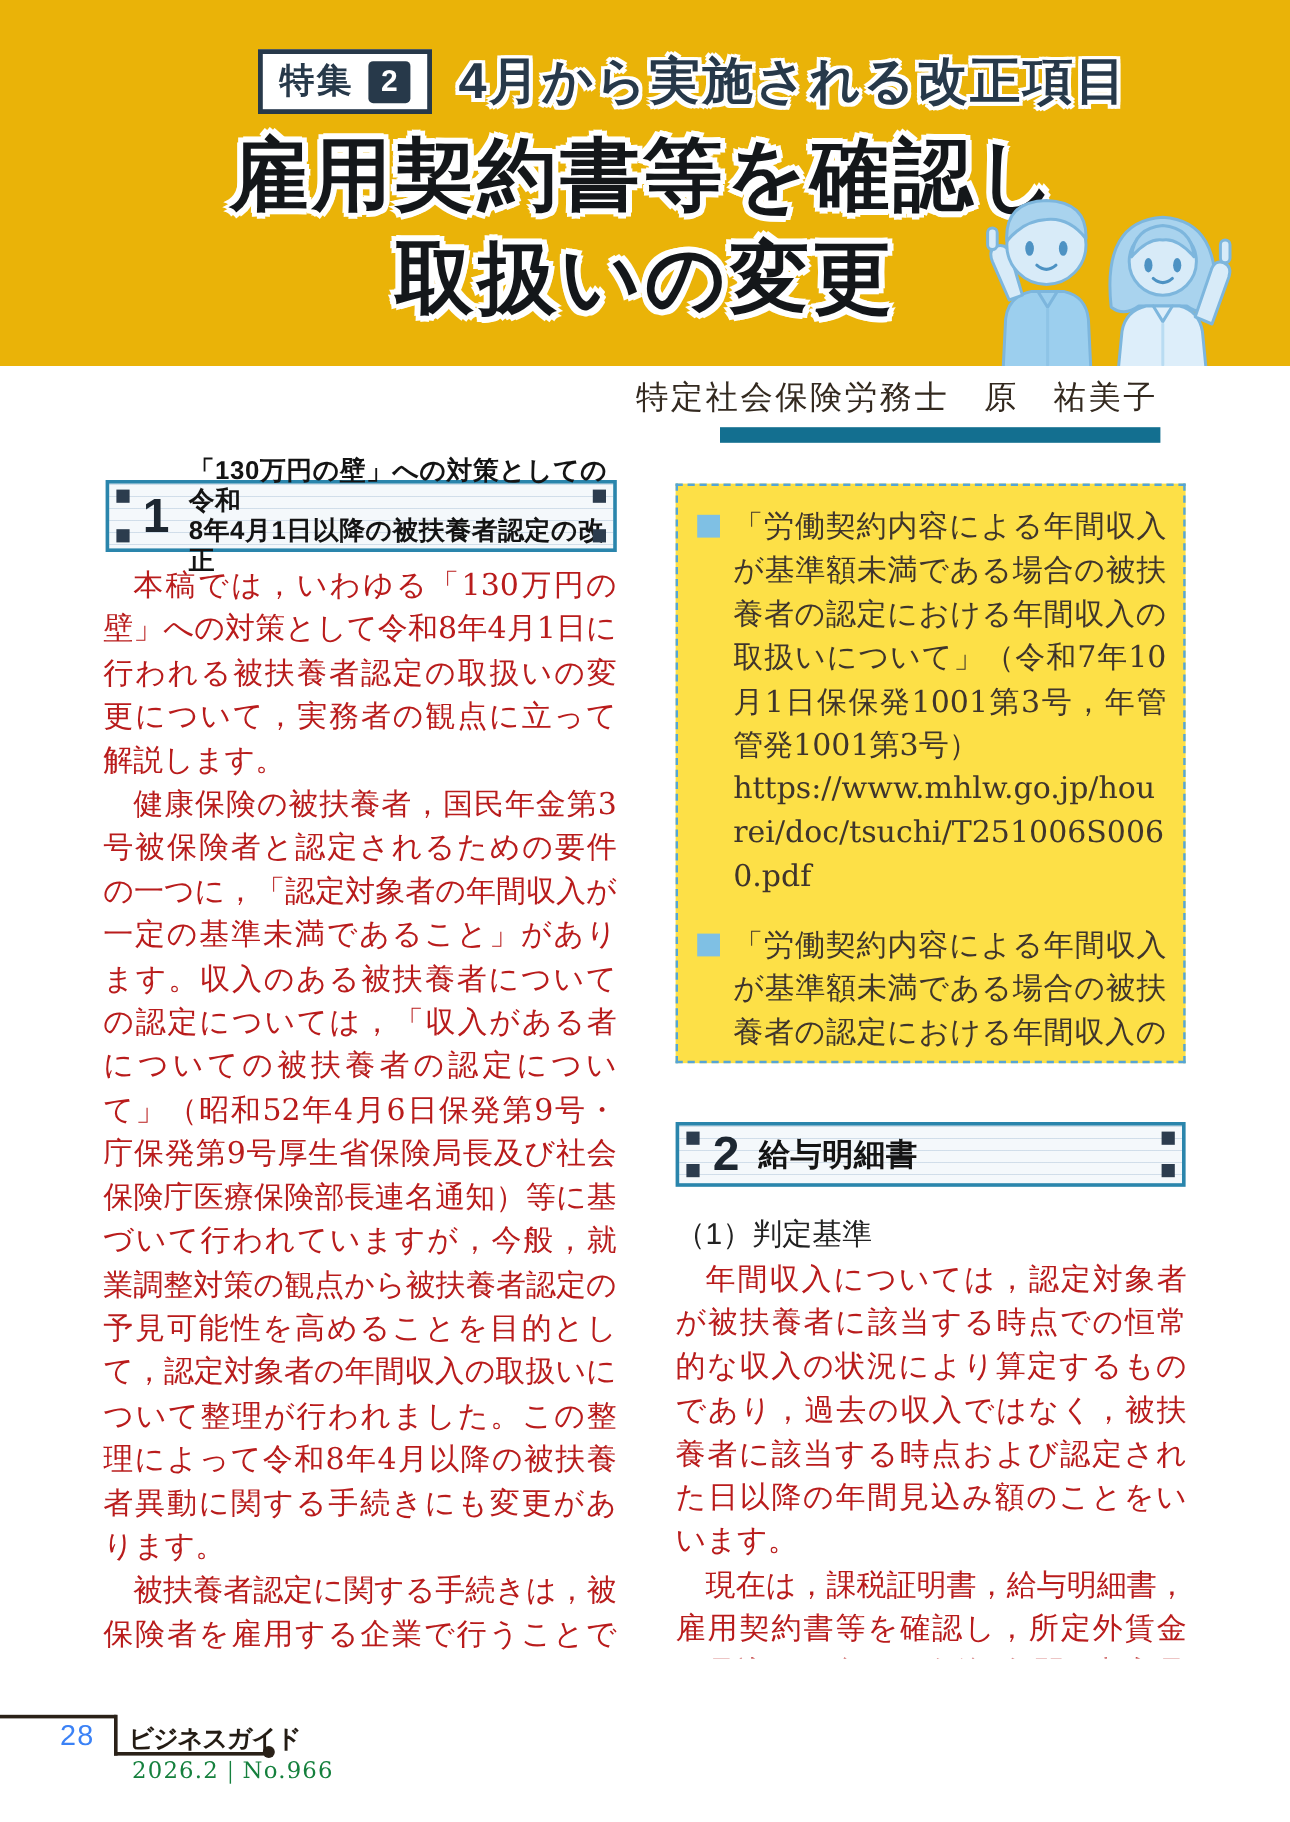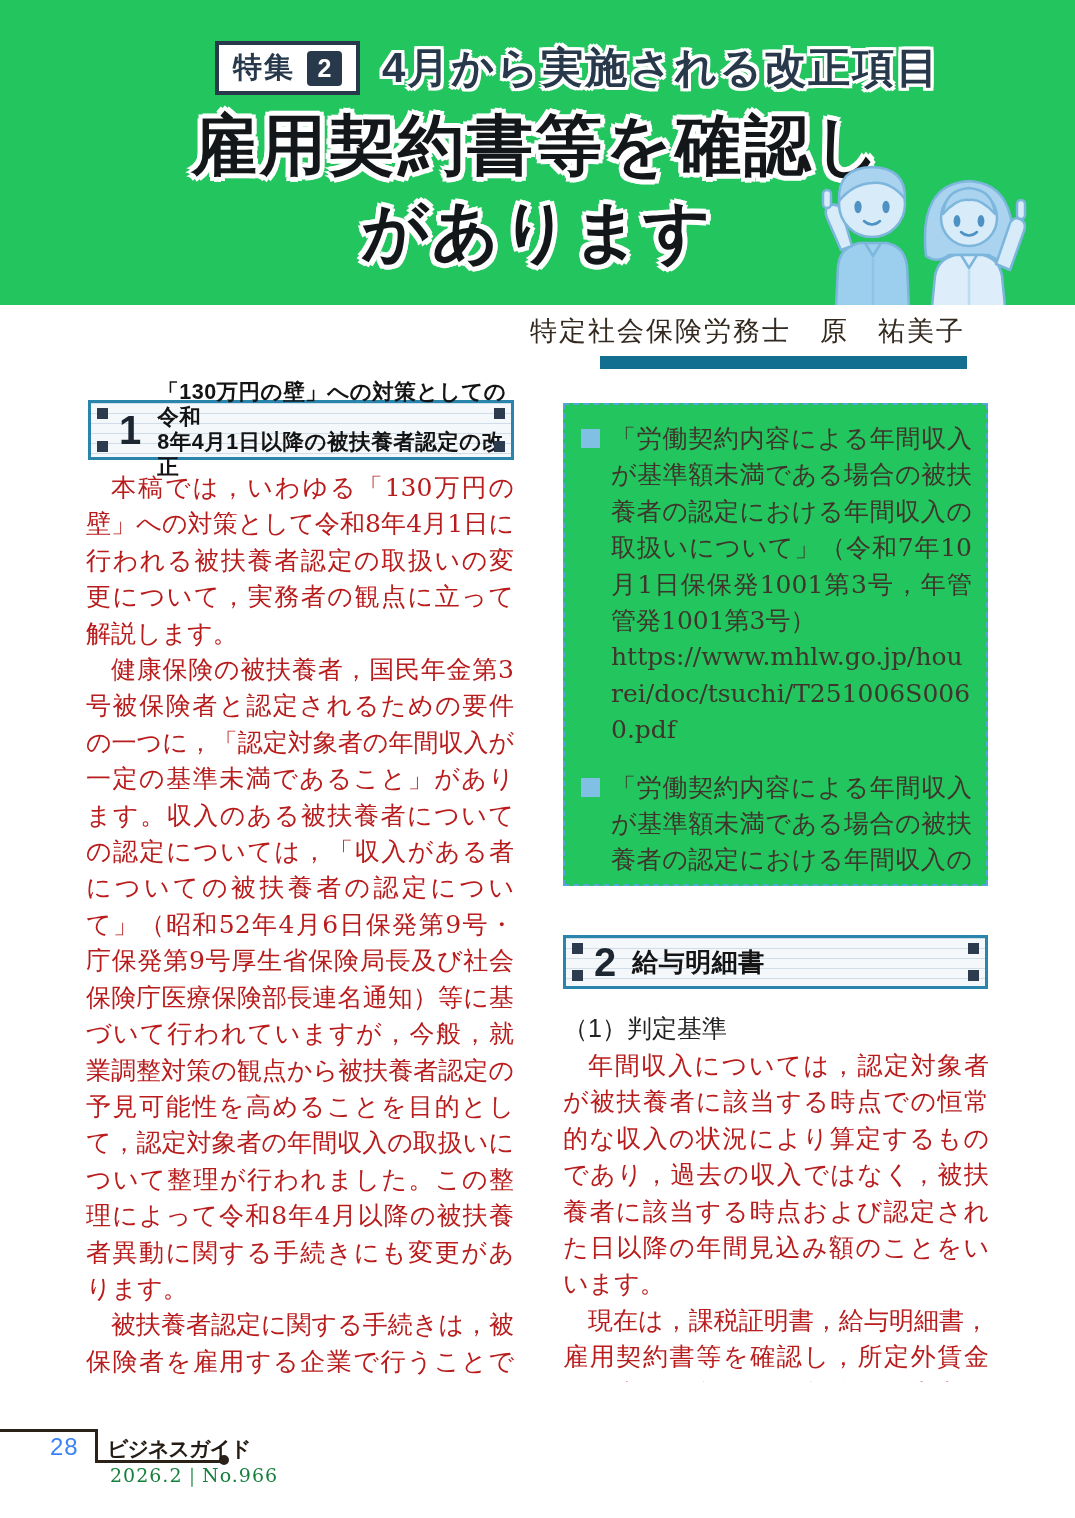--- a/index.html
+++ b/index.html
@@ -4,21 +4,21 @@
 <style>
   * { margin:0; padding:0; box-sizing:border-box; }
   html,body { background:#ffffff; }
   body {
     width:1075px; height:1518px; position:relative; overflow:hidden;
     font-family:"Liberation Sans","DejaVu Sans",sans-serif;
   }
   
   .header {
     position:absolute; left:0; top:0; width:1075px; height:305px;
-    background:#22c55e; overflow:hidden;
+    background:#eab308; overflow:hidden;
   }
   .badge-row { position:absolute; left:215px; top:40px; display:flex; align-items:center; gap:22px; }
   .badge {
     display:inline-flex; align-items:center; gap:12px;
     background:#ffffff; border:4px solid #27394a; padding:5px 14px; height:54px;
   }
   .badge-label { font-size:29px; font-weight:800; color:#27394a; letter-spacing:2px; }
   .badge-num {
     width:35px; height:35px; background:#27394a; color:#ffffff; border-radius:4px;
     display:flex; align-items:center; justify-content:center; font-size:25px; font-weight:800;
@@ -52,21 +52,21 @@
   .sec-title.big { font-size:26px; line-height:1; }
   
   .serif { font-family:"DejaVu Serif","Liberation Serif",serif; }
   .body-text { font-size:25px; line-height:36.4px; color:#b91c1c;
     text-align:justify; word-break:break-all; overflow-wrap:anywhere; }
   .body-text p { text-indent:1em; margin:0; }
   .col-left-body  { position:absolute; left:86px; top:470px; width:428px; height:910px; overflow:hidden; }
   
   .ref-box {
     position:absolute; left:563px; top:403px; width:425px; height:483px; overflow:hidden;
-    border:2px dashed #55a5d6; padding:16px 14px 8px 16px; background:#22c55e;
+    border:2px dashed #55a5d6; padding:16px 14px 8px 16px; background:#fde047;
   }
   .ref-item { display:flex; gap:11px; margin-bottom:21px; }
   .bullet-square { flex:0 0 19px; width:19px; height:19px; background:#7fc0e4; margin-top:8px; }
   .ref-text { font-size:25px; line-height:36.4px; color:#3f352c; text-align:justify;
     word-break:break-all; overflow-wrap:anywhere; }
   .sec2 { left:563px; top:935px; width:425px; height:54px; }
   .subhead { position:absolute; left:563px; top:1012px; font-size:25px; font-weight:400; color:#222222; }
   .col-right-body { position:absolute; left:563px; top:1024px; width:426px; height:334px; overflow:hidden;margin-top:24px; }
   
   .f-line1 { position:absolute; left:0; top:1429px; width:97px; border-top:3px solid #2a2118; }
@@ -84,21 +84,21 @@
 <header class="header">
   <div class="badge-row">
     <div class="badge">
       <span class="badge-label">特集</span>
       <span class="badge-num">2</span>
     </div>
     <div class="header-subtitle">4月から実施される改正項目</div>
   </div>
   <div class="main-title">
     <div>雇用契約書等を確認し</div>
-    <div>があります</div>
+    <div>取扱いの変更</div>
   </div>
   <svg class="illustration" width="225" height="155" viewBox="0 0 225 155">
     <g stroke="#7db6dd" stroke-width="2.5" stroke-linecap="round" stroke-linejoin="round">
 
       <path d="M28,155 L30,114 Q32,95 51,91 L79,91 Q97,95 99,114 L101,155 Z" fill="#9ccfee"></path>
       <path d="M57,91 L65,104 L73,91" fill="none"></path>
       <line x1="65" y1="106" x2="65" y2="152" stroke="#8ec4e6"></line>
       <path d="M33,98 L19,66 Q15,56 23,53 Q31,51 34,60 L44,94 Z" fill="#d8ebf8"></path>
       <rect x="15" y="38" width="8" height="18" rx="4" fill="#d8ebf8"></rect>
       <circle cx="64" cy="52" r="33" fill="#d8ebf8"></circle>

